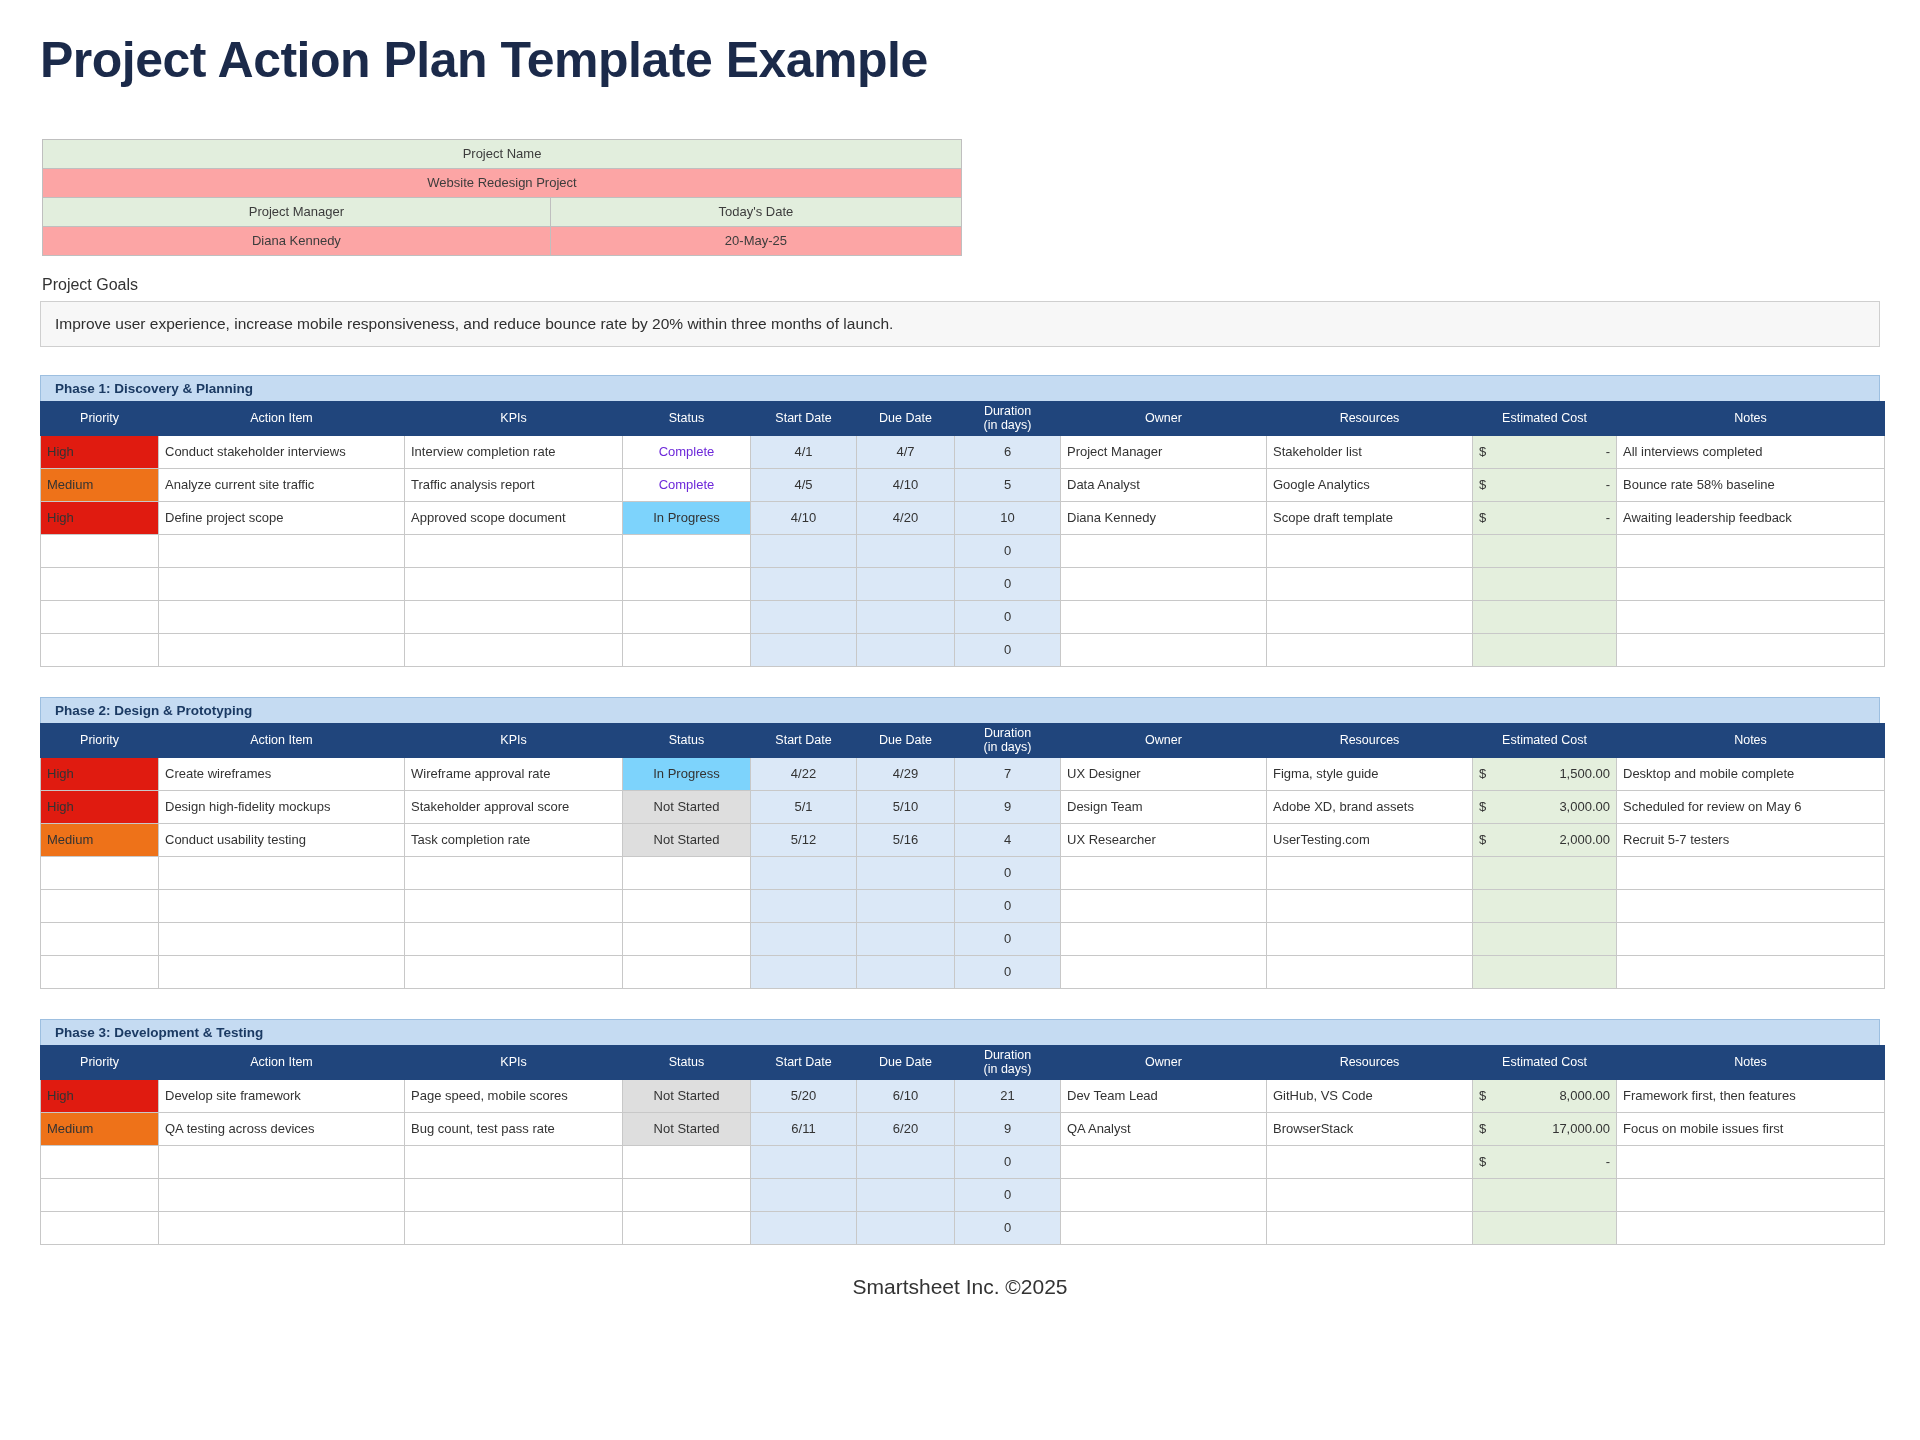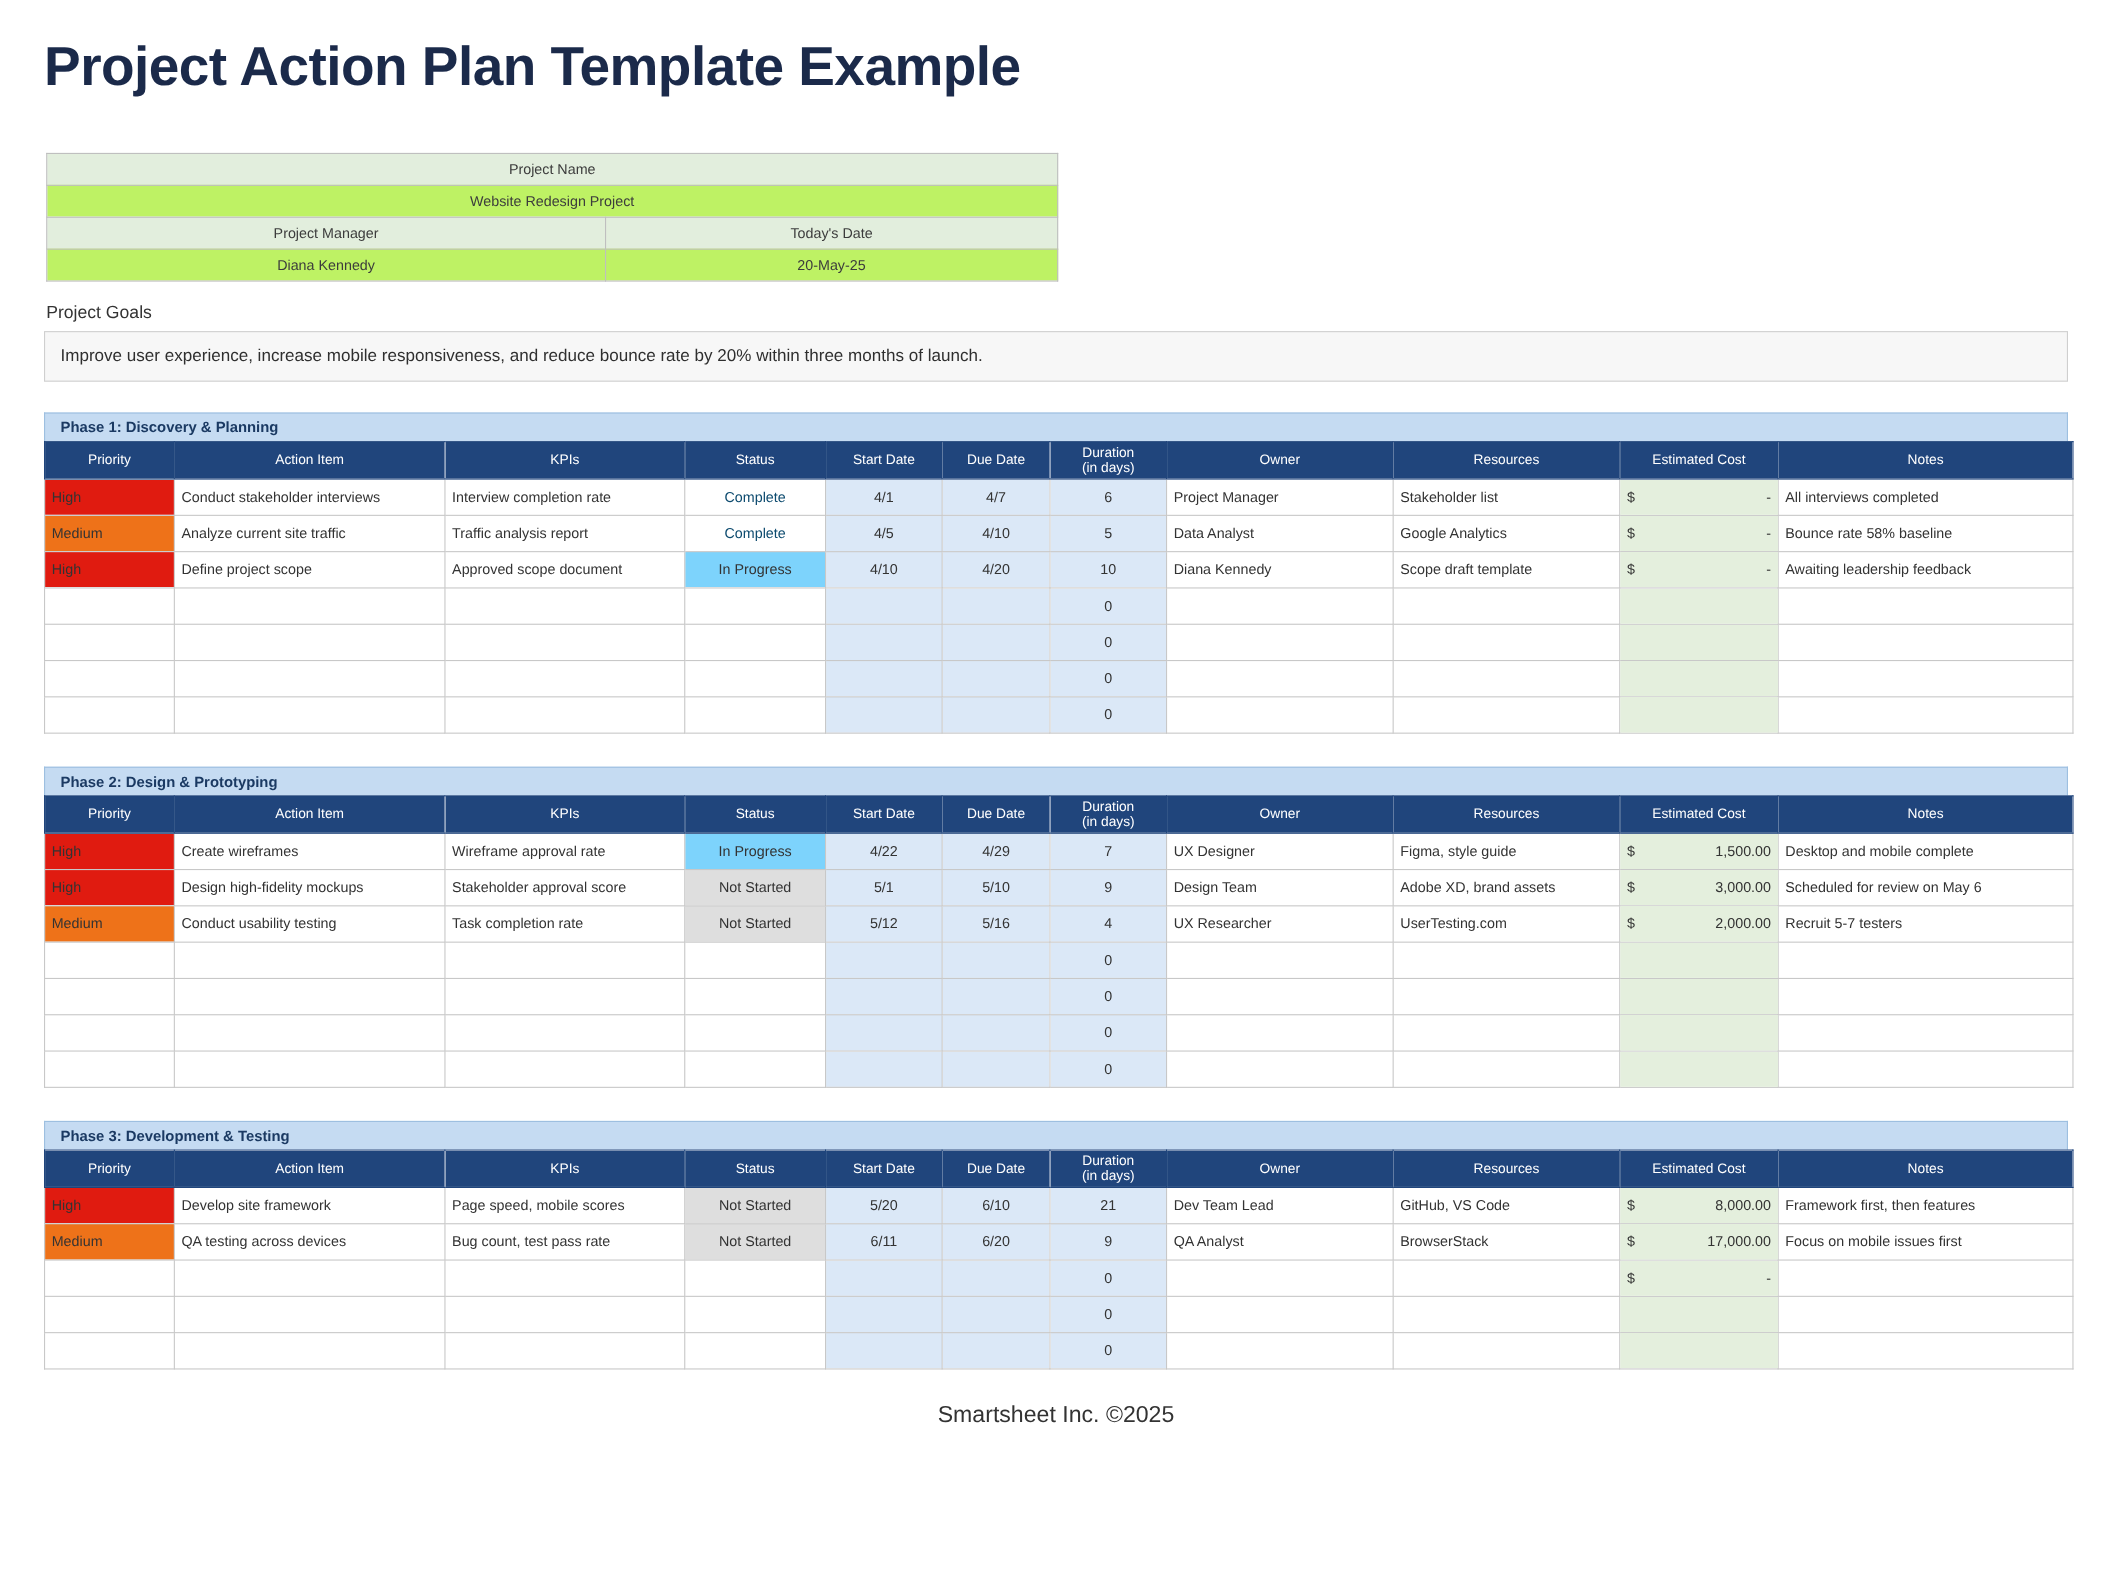--- a/index.html
+++ b/index.html
@@ -40,21 +40,21 @@
     color: #3c3c3c;
     text-align: center;
     padding: 2px 6px;
   }
   .info-head {
     background: #e2eedd;
     font-size: 13px;
     color: #595959;
   }
   .info-val {
-    background: #bef264;
+    background: #fca5a5;
     font-size: 16px;
     color: #333333;
   }
 
   .goals-label {
     font-size: 16px;
     color: #333;
     margin: 20px 0 7px 2px;
   }
   .goals-box {
@@ -123,21 +123,21 @@
   col.c-res   { width: 206px; }
   col.c-cost  { width: 144px; }
   col.c-notes { width: 268px; }
 
   td.pri { color: #fff; font-size: 13px; padding-left: 10px; }
   td.pri.high { background: #e01b10; }
   td.pri.medium { background: #ee7219; }
   td.pri.empty { background: #ffffff; }
 
   td.status { text-align: center; font-size: 14px; }
-  td.status.complete { background: #ffffff; color: #0c4a6e; }
+  td.status.complete { background: #ffffff; color: #6d28d9; }
   td.status.inprogress { background: #7dd3fc; color: #333; }
   td.status.notstarted { background: #dedede; color: #333; }
   td.status.blank { background: #ffffff; }
 
   td.dt { background: #dbe8f7; text-align: center; font-size: 12.5px; color: #234; }
   td.dur { background: #dbe8f7; text-align: center; font-size: 12.5px; color: #234; }
   td.cost { background: #e4efdd; font-size: 12.5px; color: #333; position: relative; }
   td.cost .dollar { float: left; }
   td.cost .amt { float: right; }
   td.plain { background: #ffffff; }

